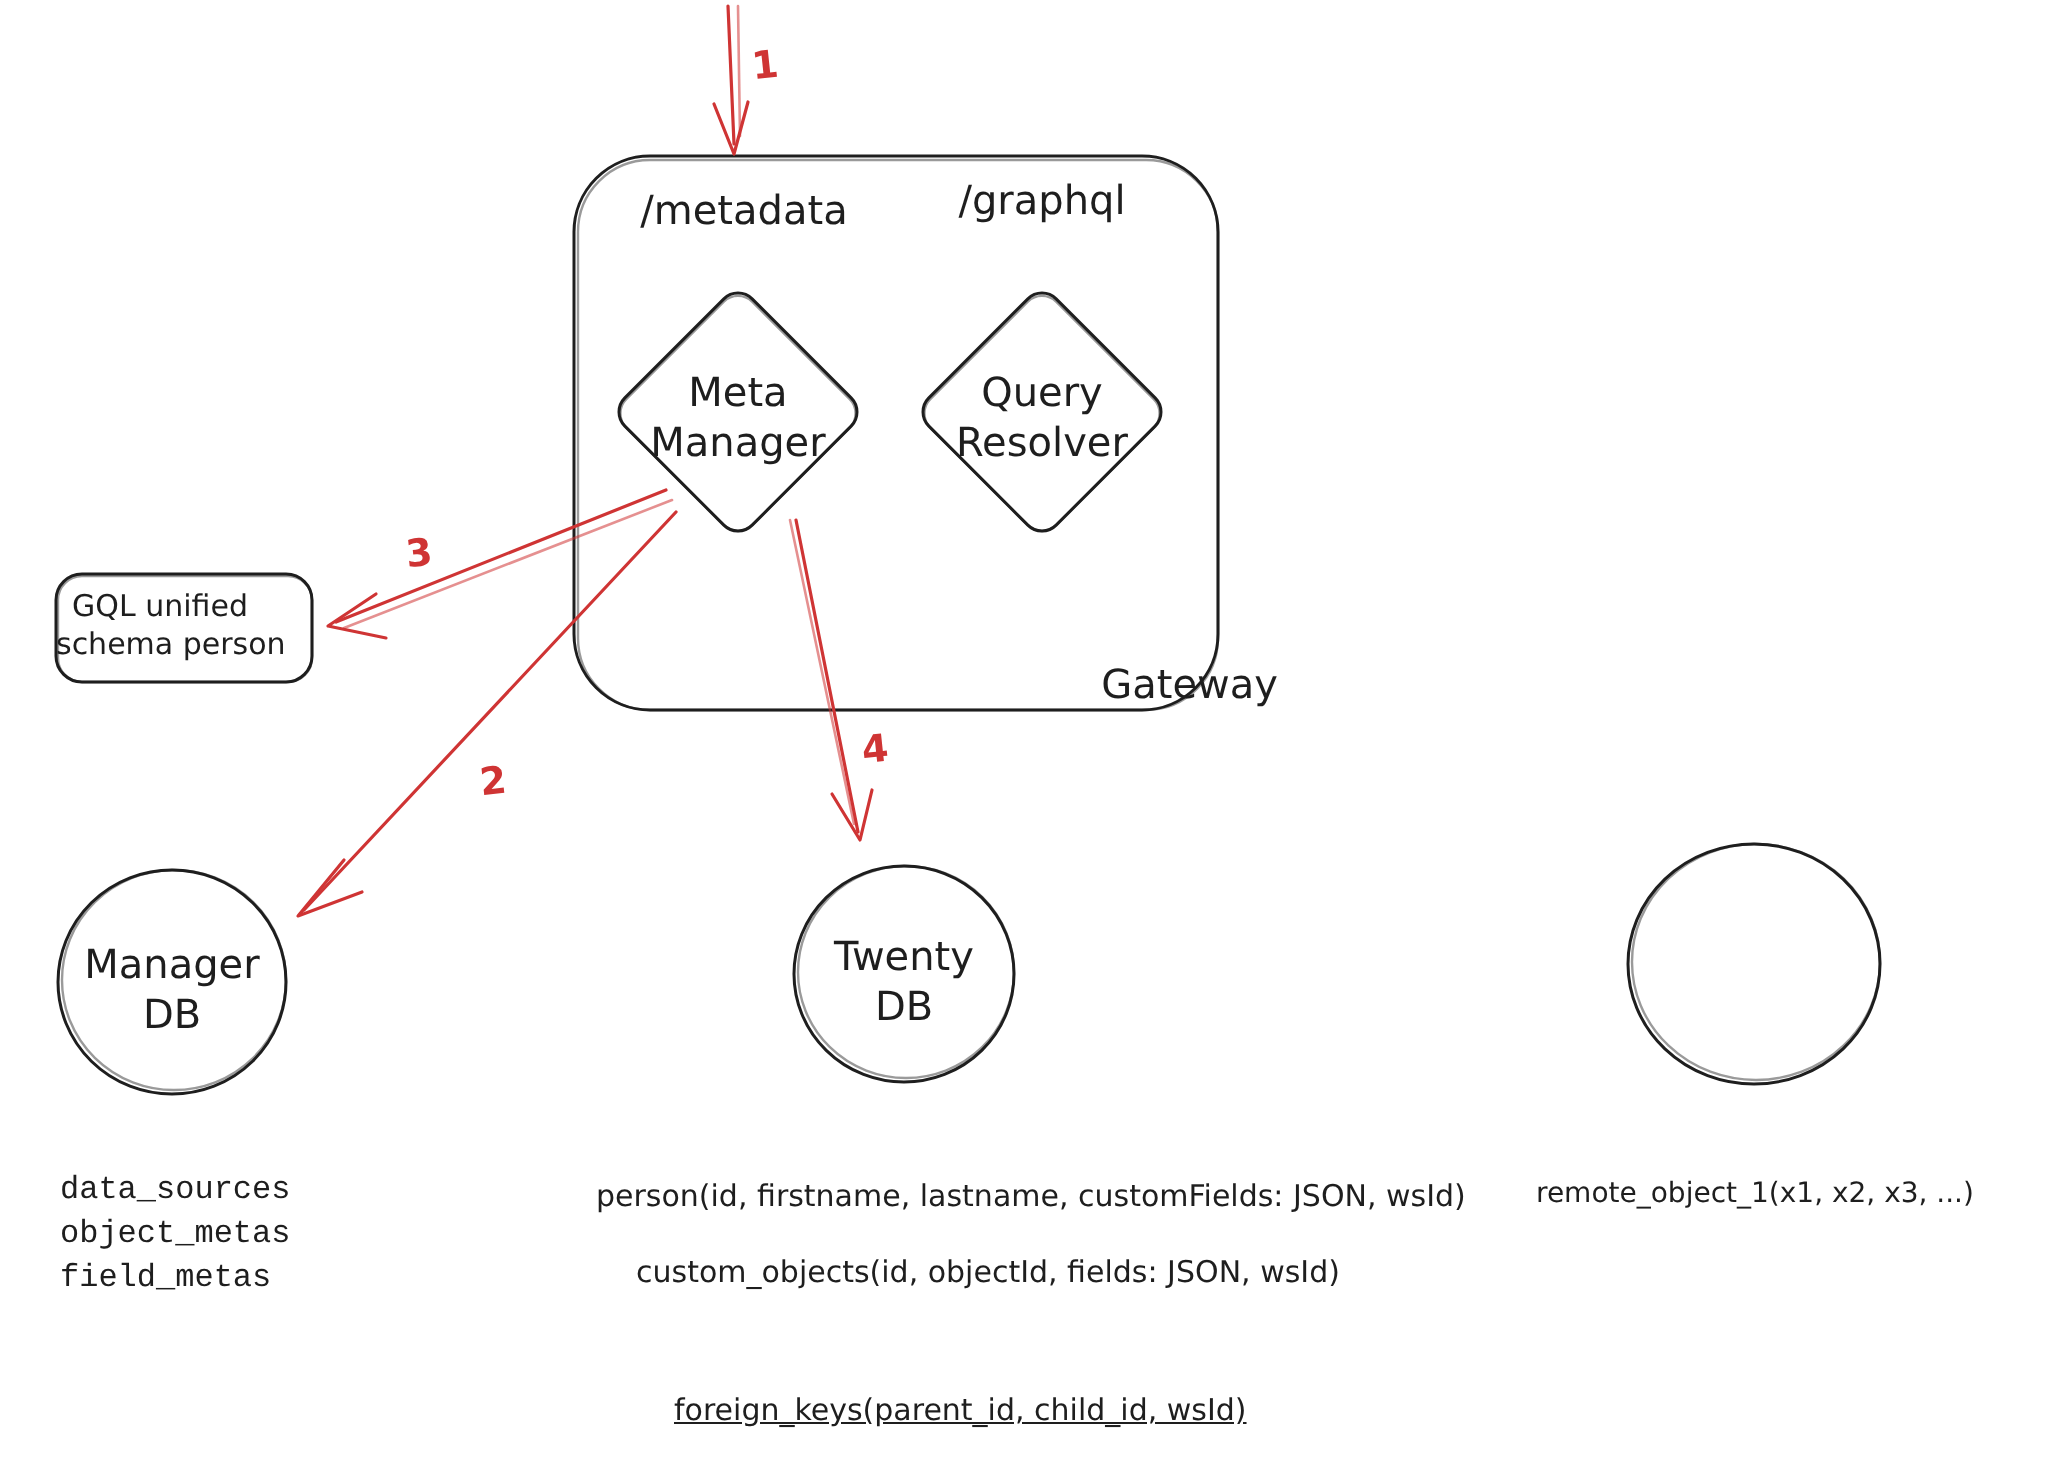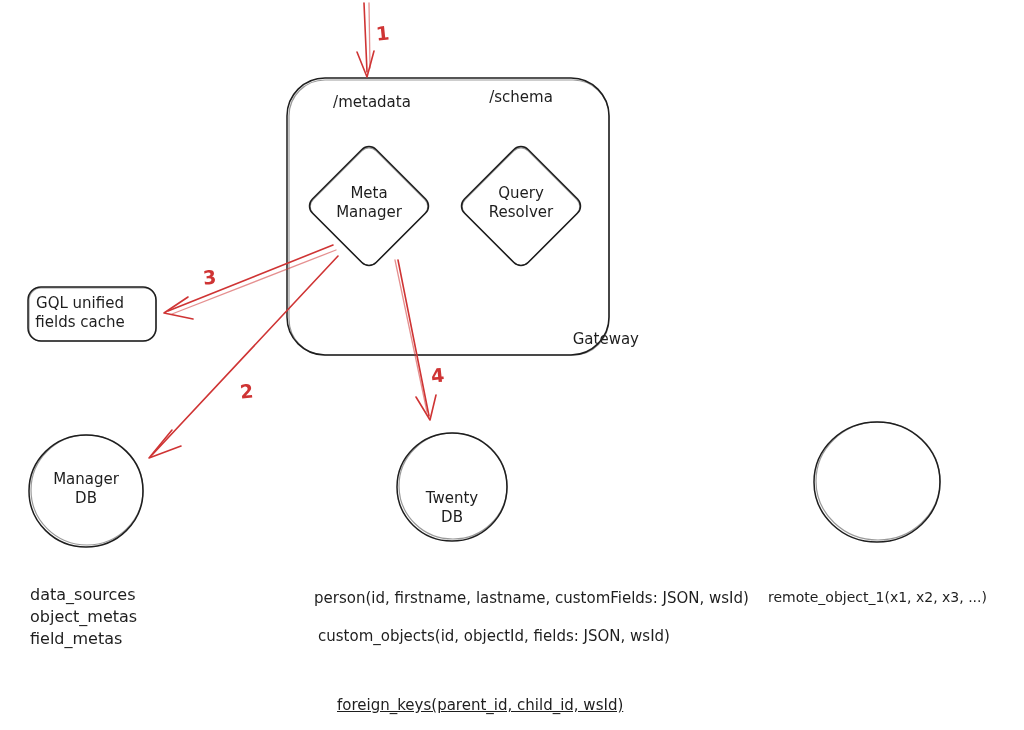--- a/index.html
+++ b/index.html
@@ -7,26 +7,26 @@
     position:relative;width:1024px;height:730px;background:var(--background,#fff);
     overflow:hidden;font-family:"DejaVu Sans",sans-serif;color:var(--stroke,#1e1e1e);
   }
   svg{position:absolute;left:0;top:0;}
   .ink{stroke:var(--stroke,#1e1e1e);fill:none;stroke-width:1.5;stroke-linecap:round;stroke-linejoin:round;}
   .ink2{stroke:var(--stroke,#1e1e1e);fill:none;stroke-width:1.2;opacity:.45;stroke-linecap:round;stroke-linejoin:round;}
   .red{stroke:var(--arrow,#d23434);fill:none;stroke-width:1.6;stroke-linecap:round;stroke-linejoin:round;}
   .red2{stroke:var(--arrow,#d23434);fill:none;stroke-width:1.3;opacity:.55;stroke-linecap:round;stroke-linejoin:round;}
   .lbl{position:absolute;text-align:center;line-height:1.25;white-space:nowrap;}
   .lbl.left{text-align:left;}
-  .fs17{font-size:15px;}
+  .fs17{font-size:20px;}
   .fs16{font-size:16px;}
   .fs15{font-size:15px;}
   .fs14{font-size:14px;}
   .num{position:absolute;color:var(--arrow,#d23434);font-size:19px;font-weight:700;transform:rotate(-6deg);}
-  .tables{position:absolute;line-height:1.38;}
+  .tables{position:absolute;line-height:1.38;font-family:Liberation Mono, monospace;}
 </style>
 </head>
 <body>
 
 <div class="canvas">
 
   <svg width="1024" height="730" viewBox="0 0 1024 730">
 
     <g>
       <rect class="ink" x="287" y="78" width="322" height="277" rx="38"></rect>
@@ -81,60 +81,60 @@
     </g>
 
     <g>
       <line class="red" x1="398" y1="260" x2="429" y2="416"></line>
       <line class="red2" x1="395" y1="260" x2="427" y2="412"></line>
       <path class="red" d="M416,397 L430,420 L436,395"></path>
     </g>
   </svg>
 
   <div class="lbl fs17" style="left:302px;top:93px;width:140px;">/metadata</div>
-  <div class="lbl fs17" style="left:451px;top:88px;width:140px;">/schema</div>
+  <div class="lbl fs17" style="left:451px;top:88px;width:140px;">/graphql</div>
 
   <div class="lbl fs17" style="left:451px;top:184px;width:140px;">
     <div>Query</div>
     <div>Resolver</div>
   </div>
 
   <div class="lbl fs17" style="left:299px;top:184px;width:140px;">
     <div>Meta</div>
     <div>Manager</div>
   </div>
 
   <div class="lbl fs17" style="left:499px;top:330px;width:140px;text-align:right;">Gateway</div>
 
   <div class="lbl fs15" style="left:28px;top:294px;width:104px;">
     <div>GQL unified</div>
-    <div>fields cache</div>
+    <div>schema person</div>
   </div>
 
   <div class="lbl fs17" style="left:16px;top:470px;width:140px;">
     <div>Manager</div>
     <div>DB</div>
   </div>
 
-  <div class="lbl fs17" style="left:382px;top:466px;width:140px;margin-top:23px;">
+  <div class="lbl fs17" style="left:382px;top:466px;width:140px;">
     <div>Twenty</div>
     <div>DB</div>
   </div>
 
 
   <div class="num" style="left:376px;top:22px;">1</div>
   <div class="num" style="left:240px;top:380px;">2</div>
   <div class="num" style="left:203px;top:266px;">3</div>
   <div class="num" style="left:431px;top:364px;">4</div>
 
   <div class="tables lbl left fs16" style="left:30px;top:584px;">
     <div>data_sources</div>
     <div>object_metas</div>
     <div>field_metas</div>
   </div>
 
-  <div class="lbl left fs15" style="left:314px;top:589px;">person(id, firstname, lastname, customFields: JSON, wsId)</div>
+  <div class="lbl left fs15" style="left:298px;top:589px;">person(id, firstname, lastname, customFields: JSON, wsId)</div>
   <div class="lbl left fs15" style="left:318px;top:627px;">custom_objects(id, objectId, fields: JSON, wsId)</div>
   <div class="lbl left fs15" style="left:337px;top:696px;text-decoration:underline;">foreign_keys(parent_id, child_id, wsId)</div>
 
   <div class="lbl left fs14" style="left:768px;top:589px;">remote_object_1(x1, x2, x3, ...)</div>
 
 </div>
 
 </body></html>

